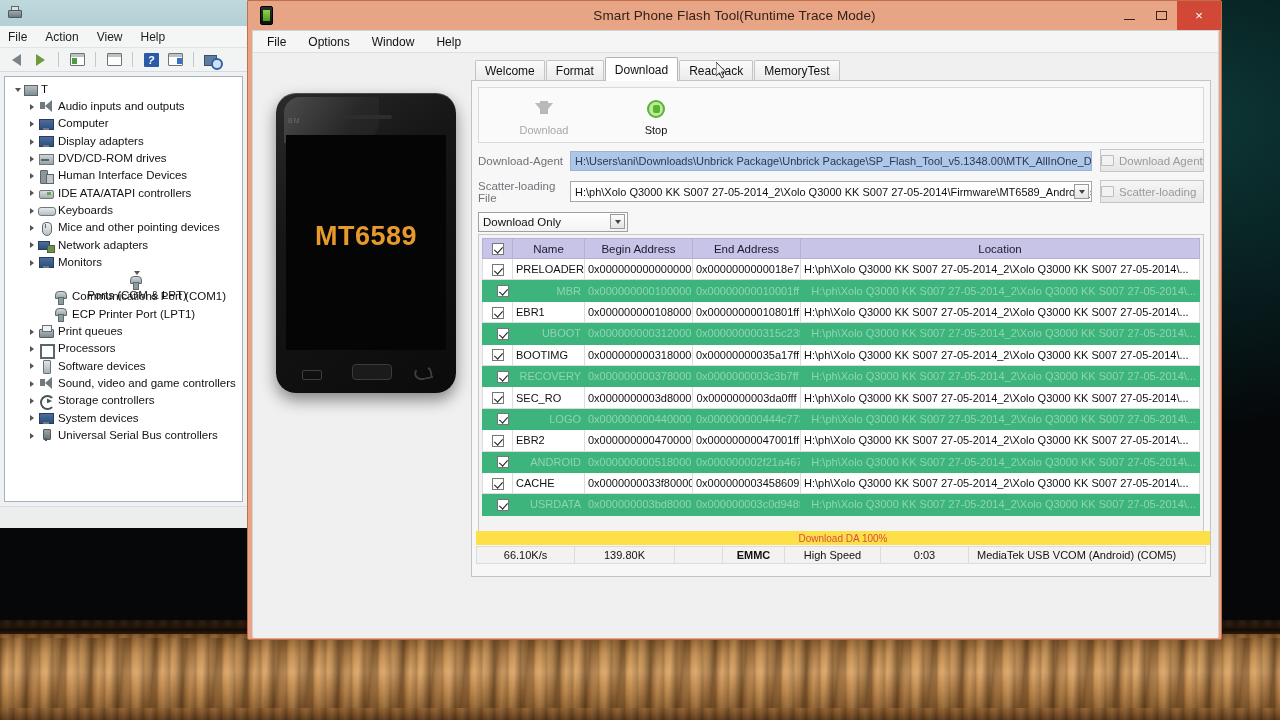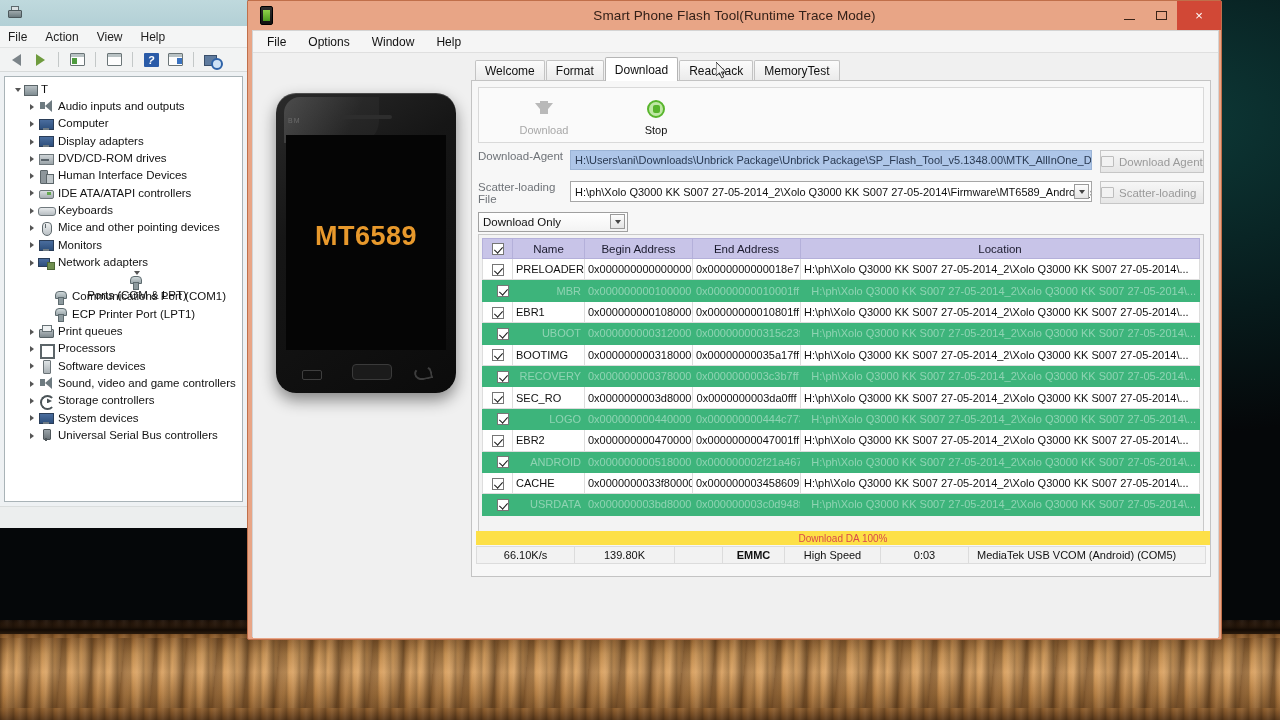--- a/index.html
+++ b/index.html
@@ -212,21 +212,21 @@
   #toolbar-row { height: 56px; margin: 6px 6px 0 6px; background:#fafafa; border:1px solid #d9d9d9; display:flex; align-items:center; padding-left: 34px; gap: 50px; }
   .tool-item { width: 62px; text-align:center; }
   .tool-glyph { height: 28px; display:flex; align-items:center; justify-content:center; }
   .tool-label { font-size: 11px; margin-top: 1px; }
   #download-arrow { width:0;height:0;border-left:9px solid transparent;border-right:9px solid transparent;border-top:11px solid #b9b9b9; position:relative; }
   #download-arrow::before { content:""; position:absolute; left:-4px; top:-13px; width:8px; height:13px; background:#b9b9b9; }
   #stop-glyph { width:18px;height:18px;border-radius:50%;border:2.5px solid #58b52c;background:#bfe8a4;display:flex;align-items:center;justify-content:center; }
   #stop-glyph i { display:block; width:7px;height:8px;background:#58b52c;border-radius:2px; }
 
   #fields { margin: 7px 6px 0 6px; position: relative; height: 80px; }
-  .field-row { display: flex; height: 21px; margin-bottom: 10px; }
+  .field-row { display: flex; align-items: center; height: 21px; margin-bottom: 10px; }
   .field-label { font-size: 11.5px; color:#6f7378; width: 92px; }
   .da-input {
     flex: 1; height: 20px; background: #aec6e8; border: 1px solid #9bb4d6;
     font-size: 11px; color:#2a3a52; display:flex; align-items:center; padding: 0 4px;
     overflow:hidden; white-space:nowrap;
   }
   .sc-input {
     flex: 1; height: 21px; background: #fff; border: 1px solid #a6a6a6;
     font-size: 11px; color:#111; display:flex; align-items:center; padding: 0 2px 0 4px;
     overflow:hidden; white-space:nowrap; position:relative;
@@ -404,29 +404,29 @@
         <span class="tw">
           <i class="chev"></i>
         </span>
         <span class="tico ic-mouse"></span>
         <span class="tlabel">Mice and other pointing devices</span>
       </div>
       <div class="tnode" style="padding-left: 20px;">
         <span class="tw">
           <i class="chev"></i>
         </span>
+        <span class="tico ic-net"></span>
+        <span class="tlabel">Network adapters</span>
+      </div>
+      <div class="tnode" style="padding-left: 20px;">
+        <span class="tw">
+          <i class="chev"></i>
+        </span>
         <span class="tico ic-mon"></span>
         <span class="tlabel">Monitors</span>
-      </div>
-      <div class="tnode" style="padding-left: 20px;">
-        <span class="tw">
-          <i class="chev"></i>
-        </span>
-        <span class="tico ic-net"></span>
-        <span class="tlabel">Network adapters</span>
       </div>
       <div class="tnode" style="padding-left: 27px; flex-direction: column;">
         <span class="tw">
           <i class="chev-open"></i>
         </span>
         <span class="tico ic-port"></span>
         <span class="tlabel">Ports (COM &amp; LPT)</span>
       </div>
       <div class="tnode" style="padding-left: 34px;">
         <span class="tw"></span>

